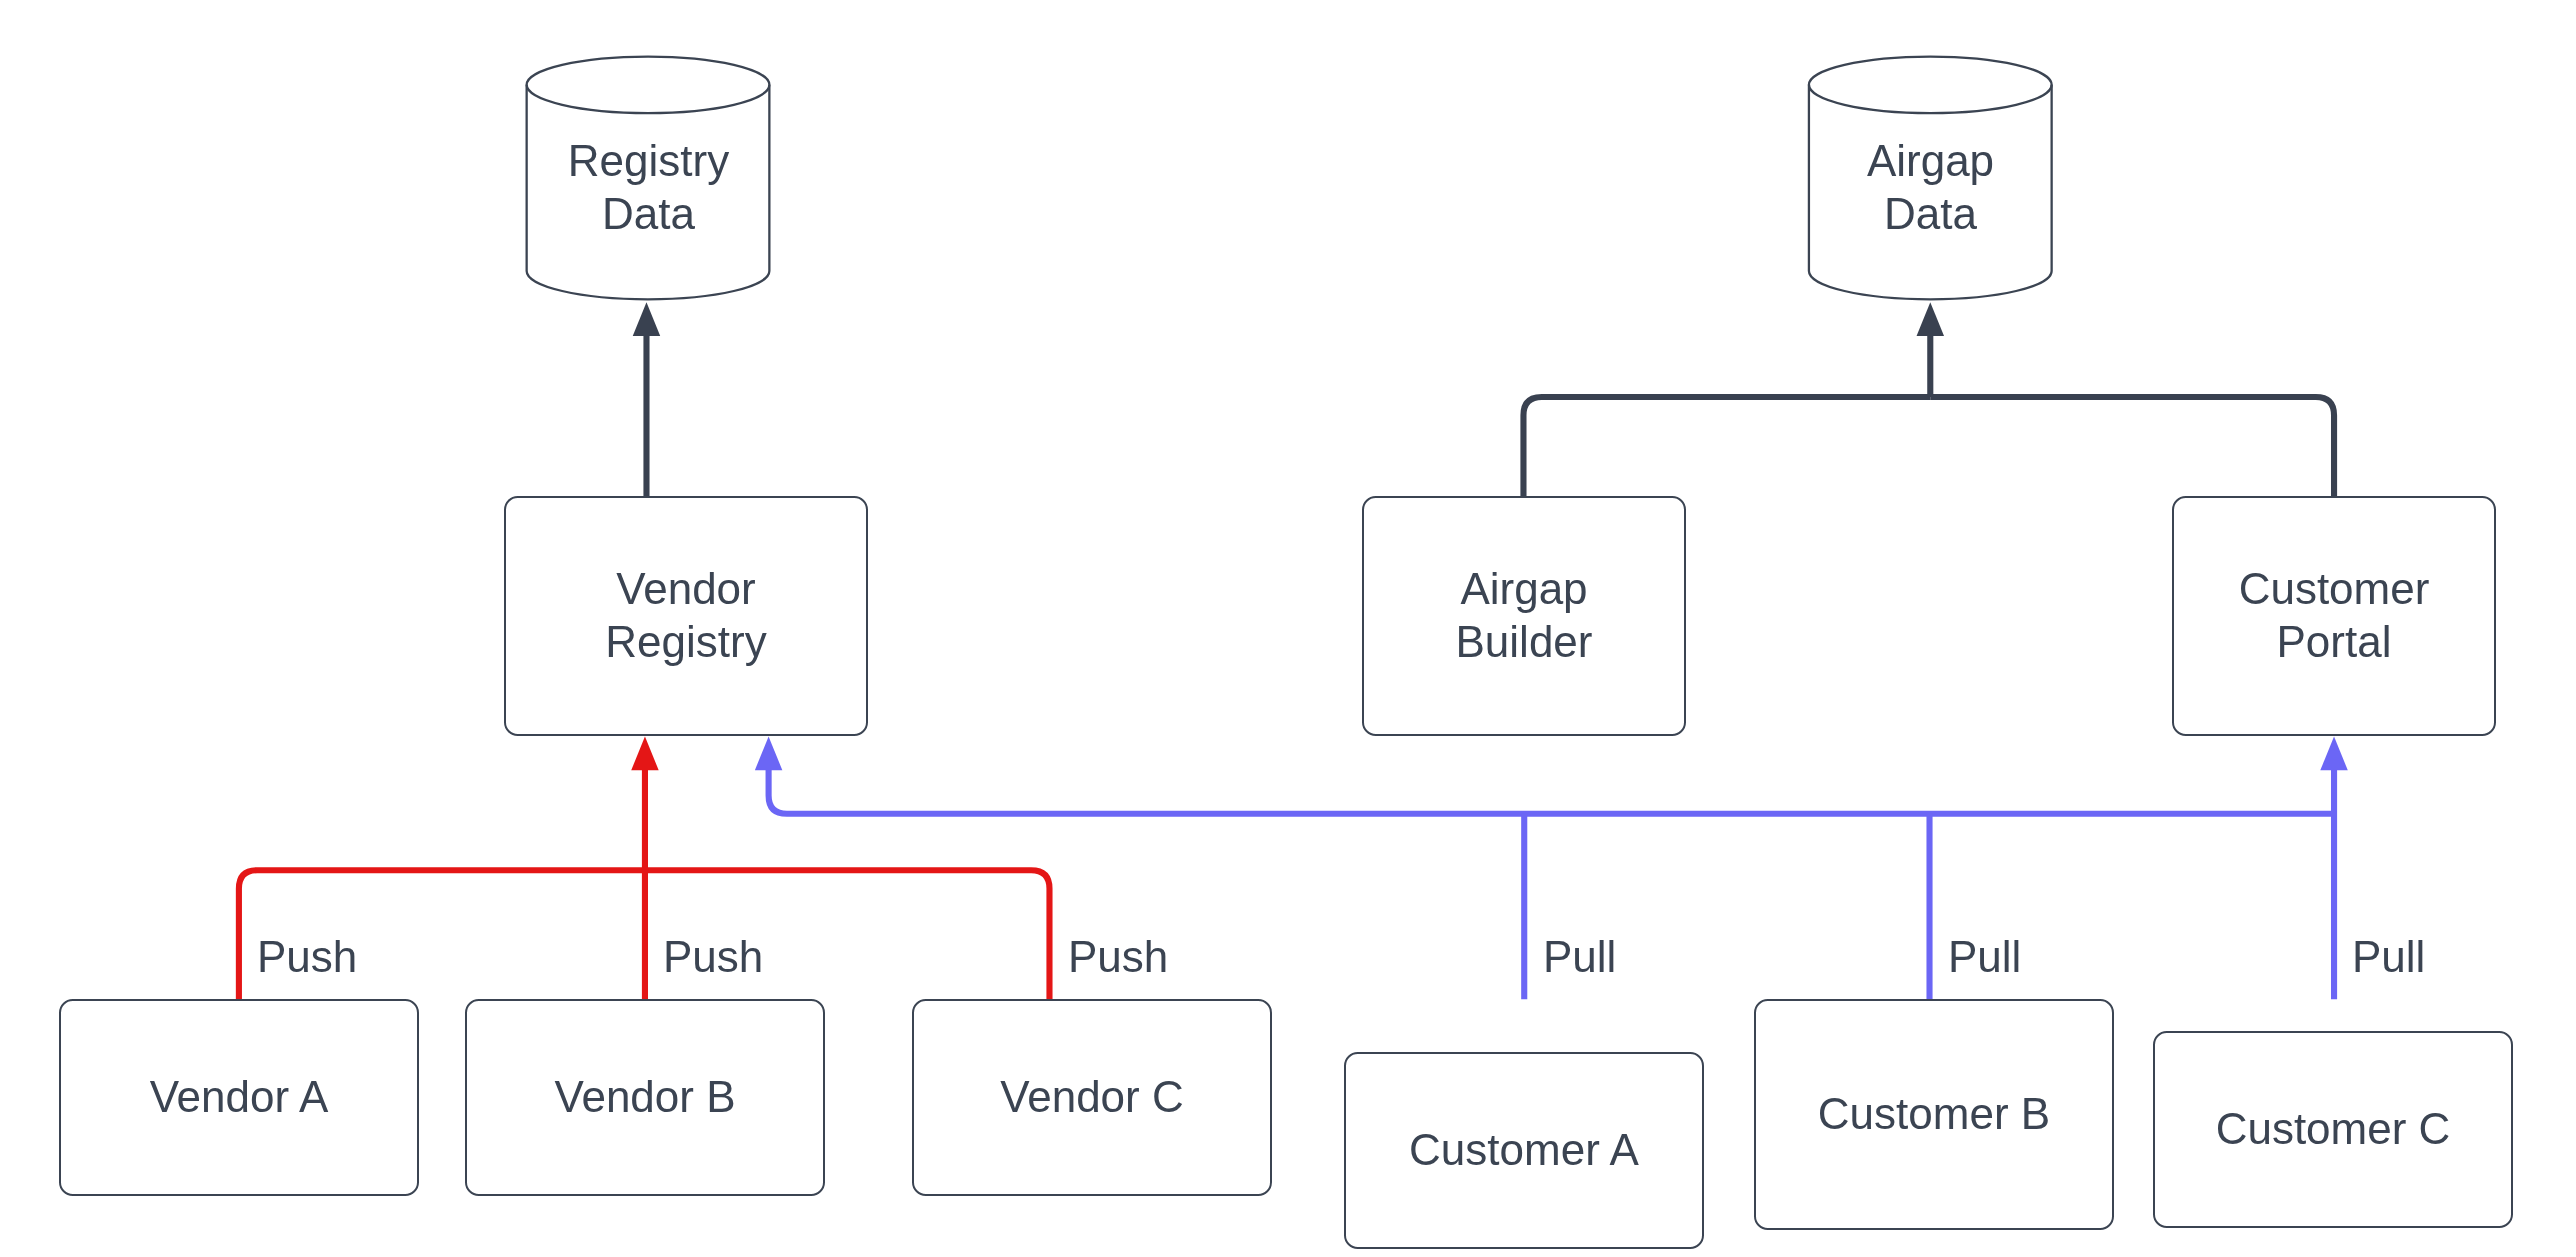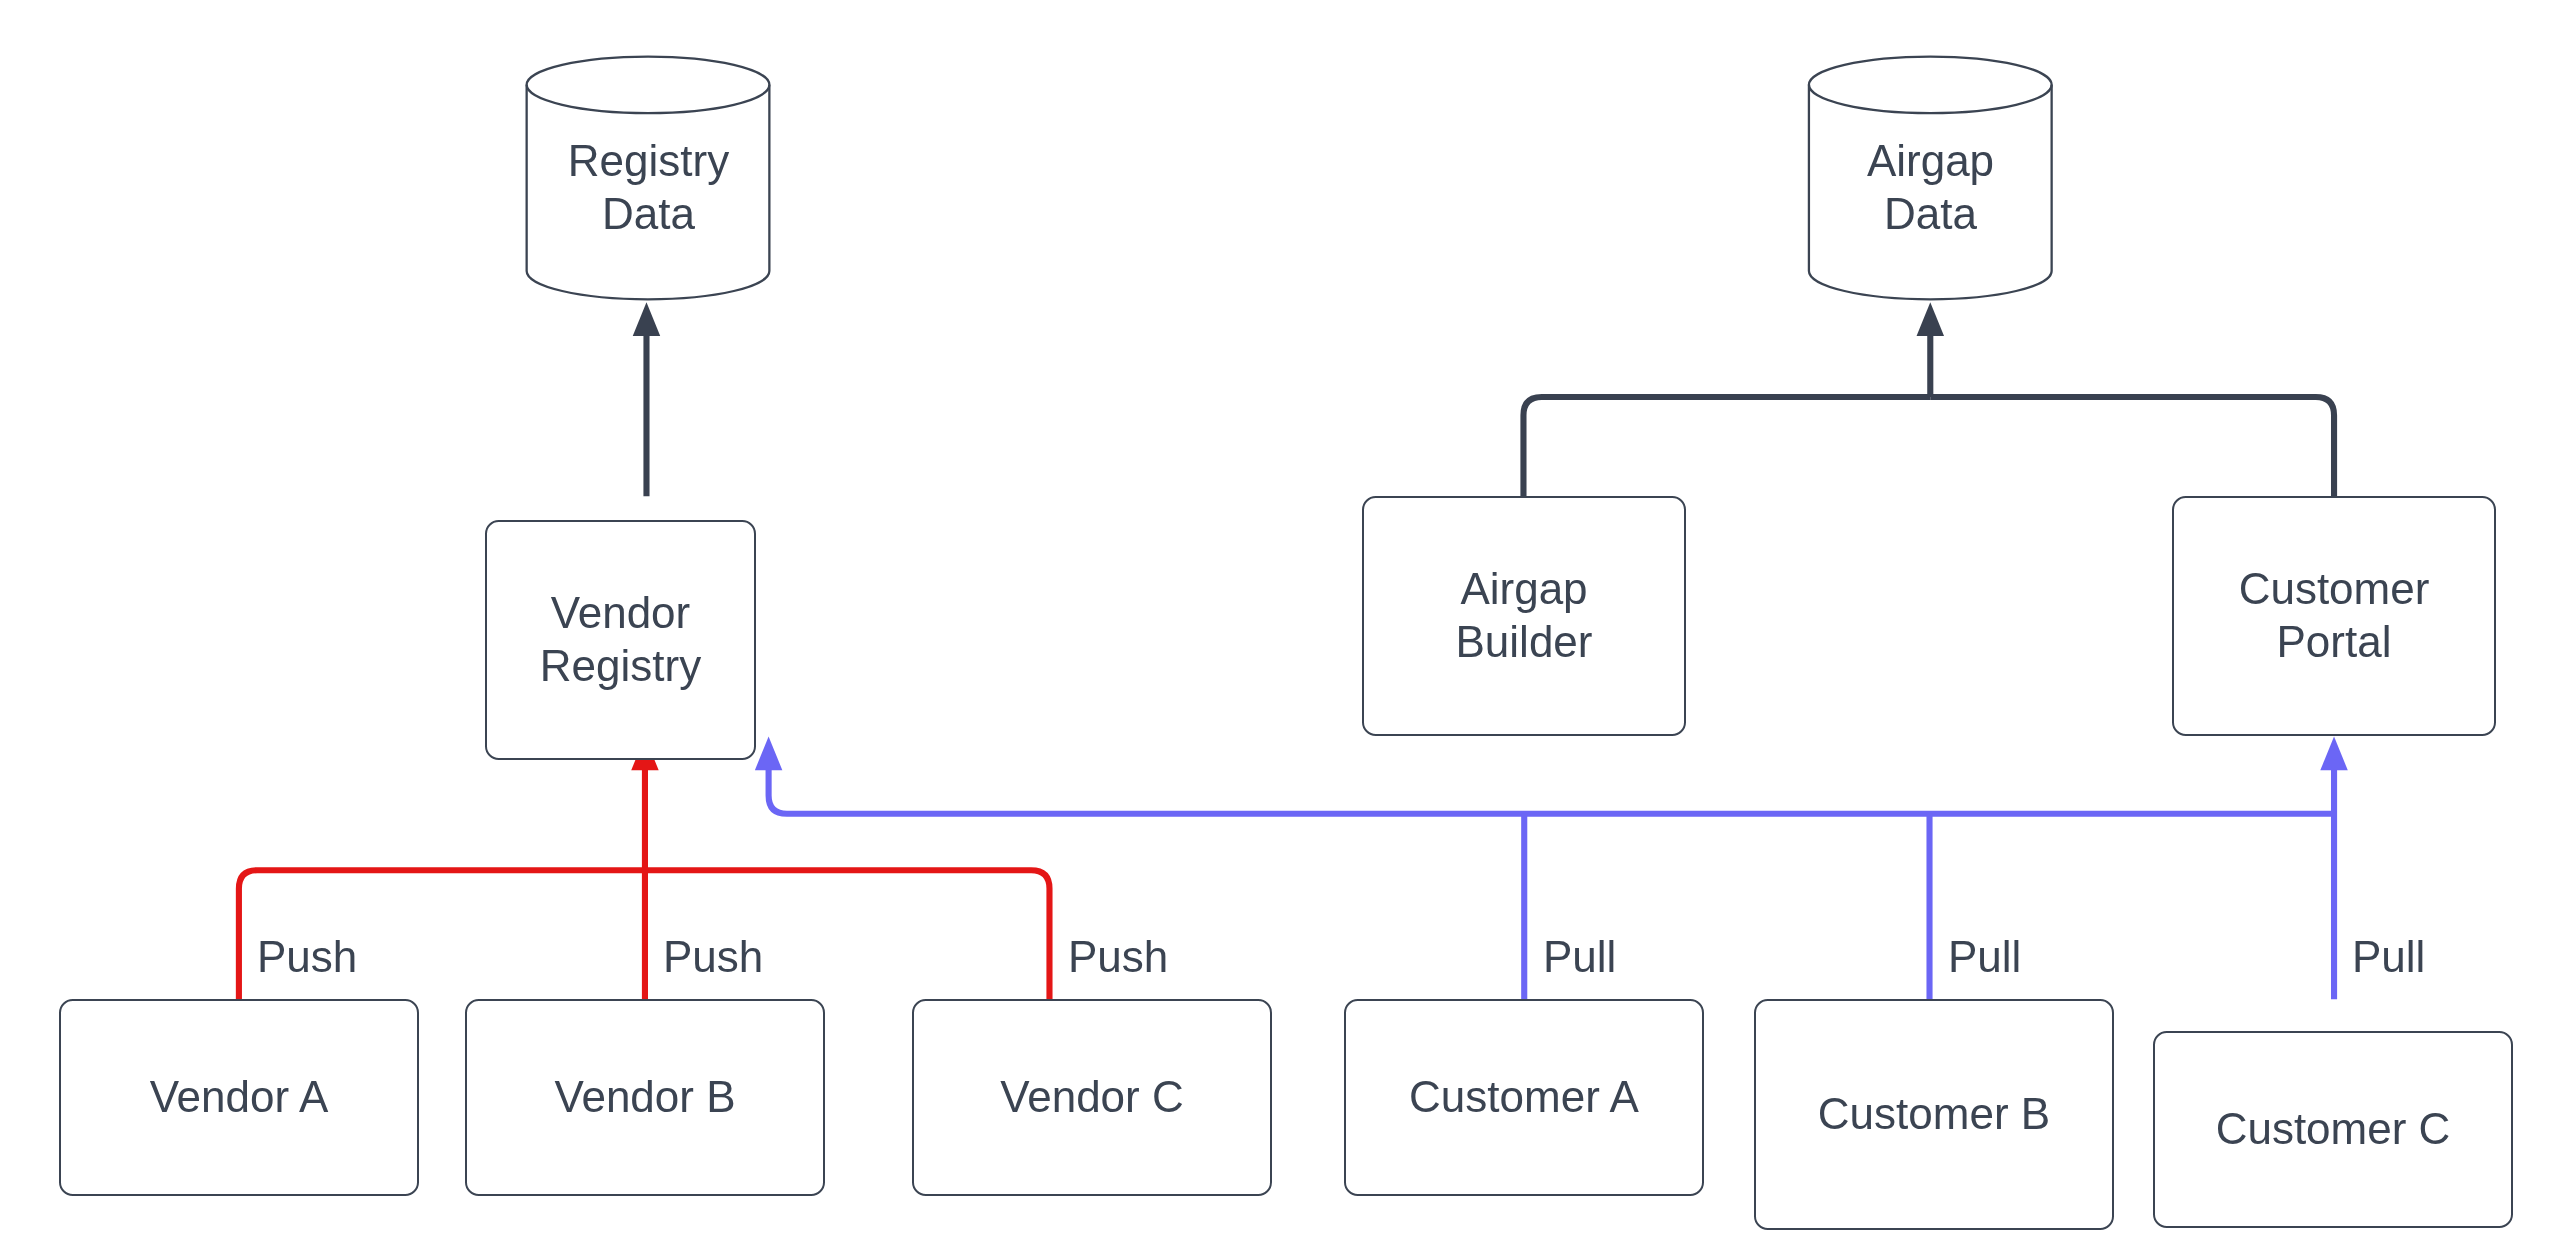--- a/index.html
+++ b/index.html
@@ -43,27 +43,27 @@
     z-index:2;
   }
   .edge-label{
     position:absolute;
     font-size:44px;line-height:1.1;
     color:var(--ink);
     background:#ffffff;
     z-index:3;
   }
   
-  .n-vendor-registry{left:485px;top:496px;width:271px;height:240px;margin-top:24px;}
+  .n-vendor-registry{left:504px;top:496px;width:364px;height:240px;}
   .n-airgap-builder {left:1362px;top:496px;width:324px;height:240px;}
   .n-customer-portal{left:2172px;top:496px;width:324px;height:240px;}
   .n-vendor-a  {left:59px;  top:999px;width:360px;height:197px;}
   .n-vendor-b  {left:465px; top:999px;width:360px;height:197px;}
   .n-vendor-c  {left:869px;top:999px;width:360px;height:197px;margin-left:43px;}
-  .n-customer-a{left:1344px;top:999px;width:360px;height:197px;}
+  .n-customer-a{left:1344px;top:1052px;width:360px;height:197px;}
   .n-customer-b{left:1754px;top:999px;width:360px;height:231px;}
   .n-customer-c{left:2153px;top:1031px;width:360px;height:197px;}
   .l-registry-data{left:527px;top:56px;width:243px;height:243px;}
   .l-airgap-data {left:1809px;top:56px;width:243px;height:243px;}
   .el-push-a{left:257px; top:933px;}
   .el-push-b{left:663px; top:933px;}
   .el-push-c{left:1068px;top:933px;}
   .el-pull-a{left:1543px;top:933px;}
   .el-pull-b{left:1948px;top:933px;}
   .el-pull-c{left:2352px;top:933px;}

